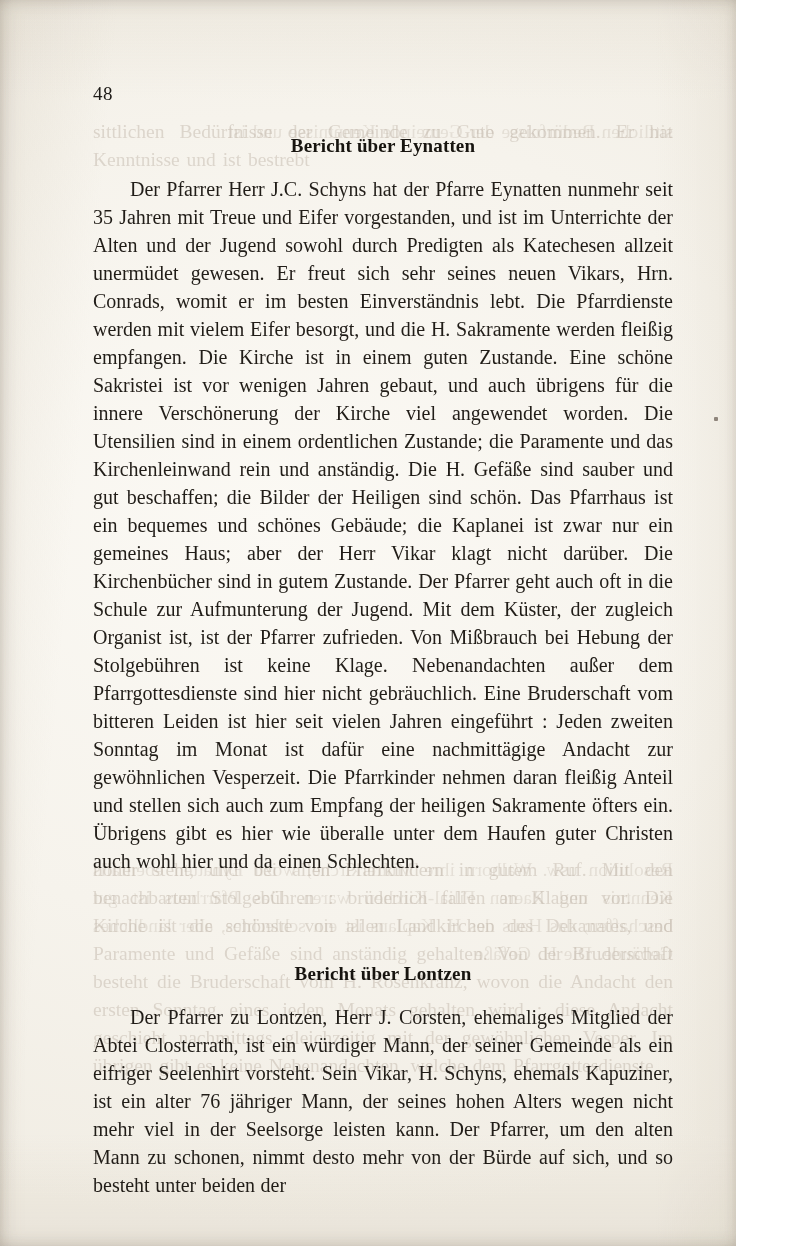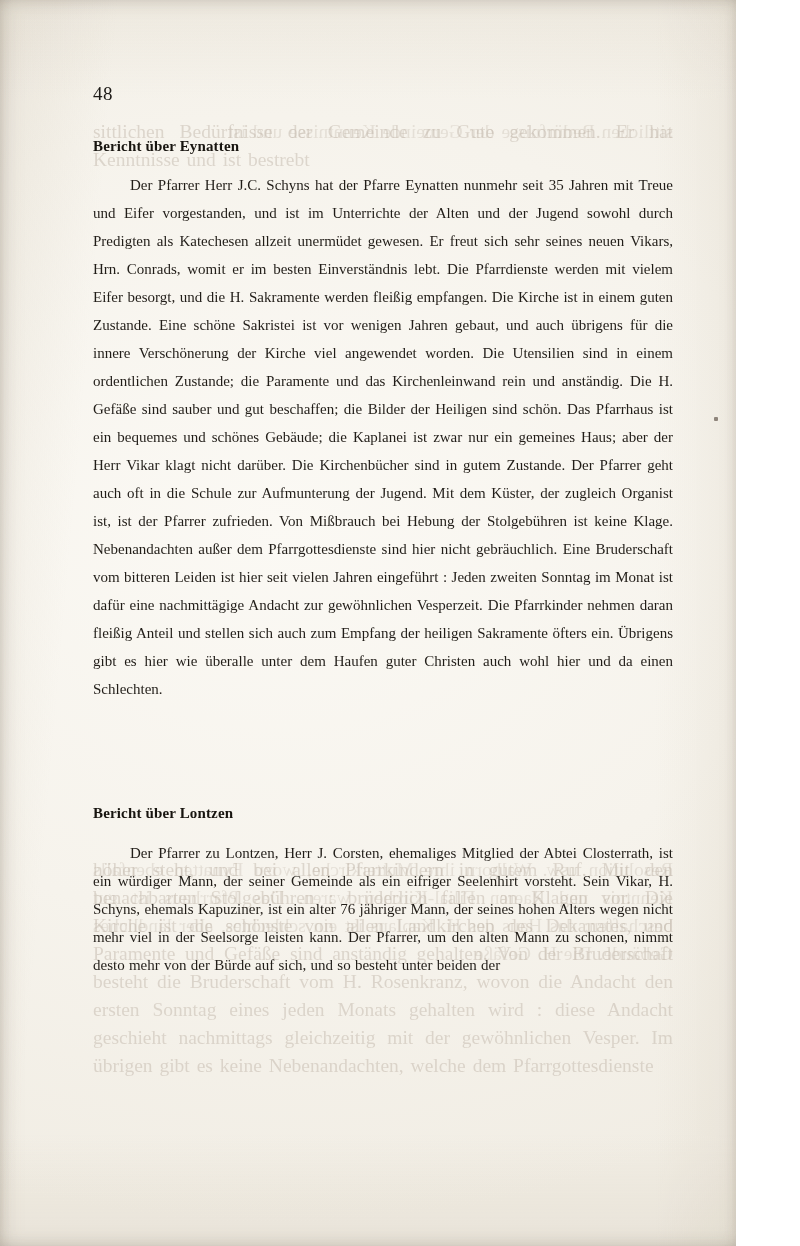--- a/index.html
+++ b/index.html
@@ -69,33 +69,34 @@
   }
 
   .folio {
     font-size: 19px;
     line-height: 1;
     color: #1d1a17;
     letter-spacing: 0.4px;
   }
 
   .section-title {
+    text-align: center;
     font-weight: bold;
-    font-size: 15px;
+    font-size: 19px;
     line-height: 26px;
     color: #17140f;
     letter-spacing: 0.15px;
     position: relative;
     z-index: 3;
   }
   .title-eynatten { margin-top: 30px; }
-  .title-lontzen  { margin-top: 16px; }
+  .title-lontzen  { margin-top: 0; }
 
   .body-text {
-    font-size: 15px;
+    font-size: 20px;
     line-height: 28px;
     text-align: justify;
     text-justify: inter-word;
     color: #211d18;
     text-indent: 37px;
     margin-top: 9px;
     position: relative;
     z-index: 3;
     hyphens: none;
     word-spacing: 0.5px;

